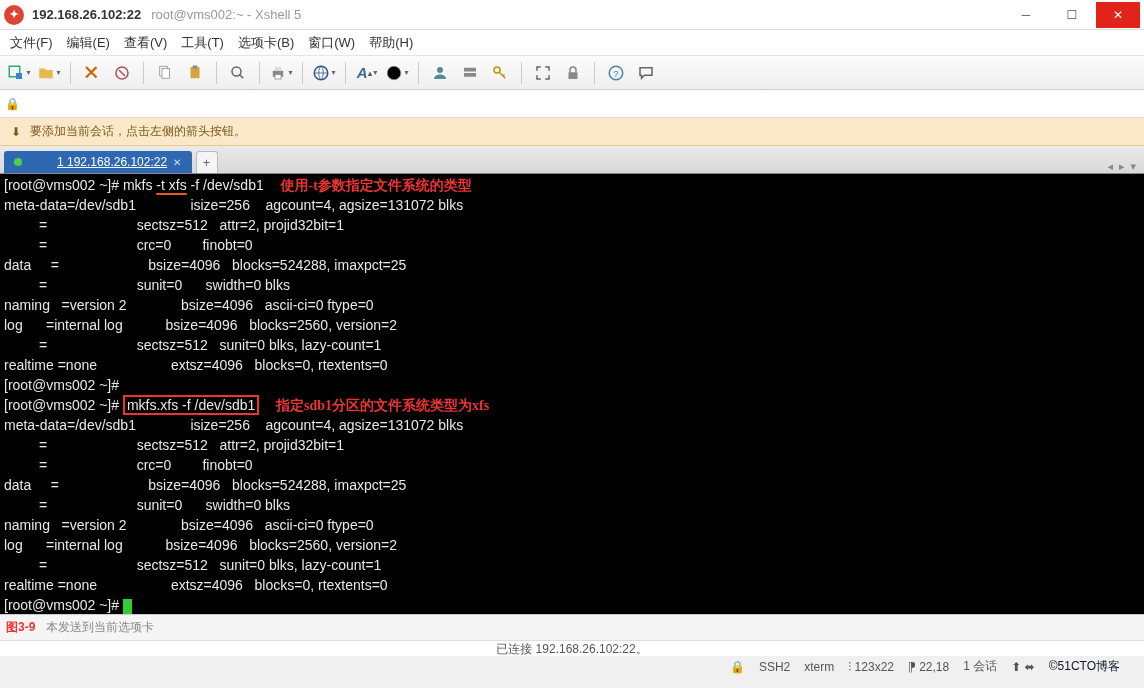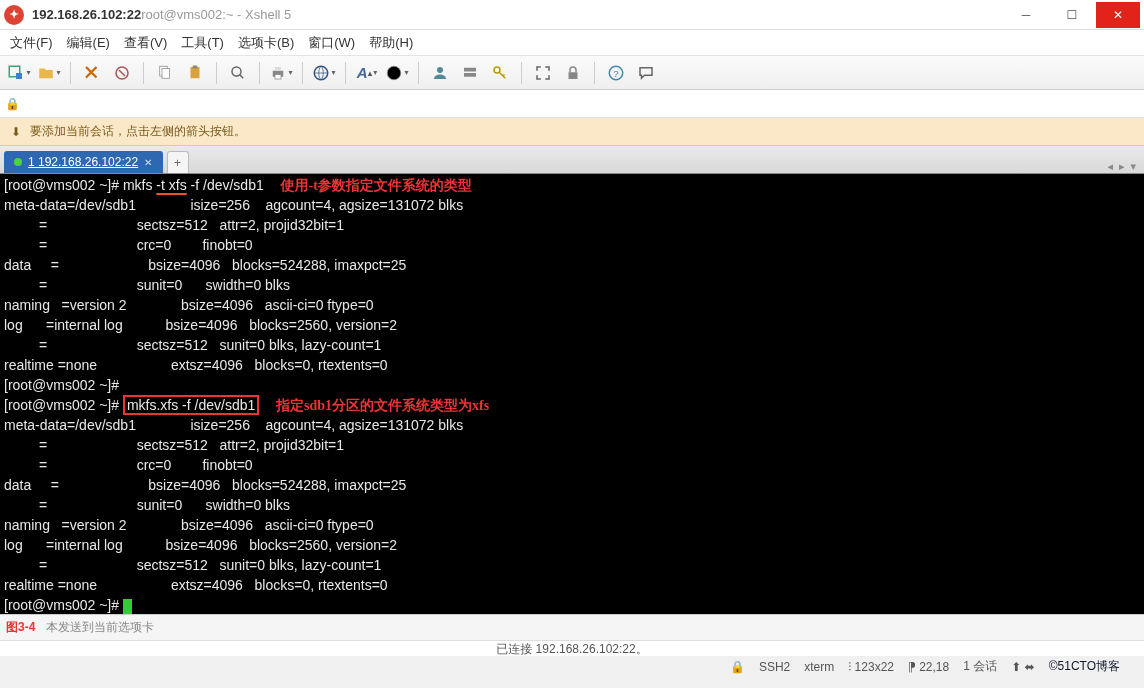--- a/index.html
+++ b/index.html
@@ -1,39 +1,39 @@
 <!DOCTYPE html>
 <html><head>
 <meta charset="utf-8">
 <style>
 * { margin:0; padding:0; box-sizing:border-box; font-family:"Microsoft YaHei",SimSun,Arial,sans-serif; }
 body { background:#f0f0f0; width:1144px; height:688px; overflow:hidden; font-size:12px; color:#333; }
 .titlebar { height:30px; background:#fff; display:flex; align-items:center; padding:0 4px; border-bottom:1px solid #ddd; }
 .titlebar .logo { width:20px; height:20px; border-radius:50%; background:#d43; margin-right:8px; display:flex; align-items:center; justify-content:center; color:#fff; font-weight:bold; font-size:11px; }
-.titlebar .addr { font-weight:bold; font-size:13px; }
+.titlebar .addr { font-weight:bold; font-size:13px; margin-right:10px; }
 .titlebar .sub { color:#999; font-size:13px; }
 .titlebar .winbtns { margin-left:auto; display:flex; gap:2px; }
 .titlebar .winbtn { width:44px; height:26px; display:flex; align-items:center; justify-content:center; color:#555; }
 .titlebar .winbtn.close { background:#e2231a; color:#fff; }
 .menubar { height:26px; background:#fff; display:flex; align-items:center; padding:2px 10px; gap:14px; font-size:13px; border-bottom:1px solid #e5e5e5; }
 .menubar span { color:#333; }
 .toolbar { height:34px; background:linear-gradient(#fbfbfb,#efefef); border-bottom:1px solid #ccc; display:flex; align-items:center; padding:0 6px; gap:4px; }
 .tbtn { width:26px; height:26px; display:flex; align-items:center; justify-content:center; color:#555; position:relative; }
 .tbtn svg { width:18px; height:18px; }
 .tbtn .dd { font-size:8px; color:#666; margin-left:1px; }
 .tsep { width:1px; height:22px; background:#ccc; margin:0 4px; }
 .addrbar { height:28px; background:#fff; display:flex; align-items:center; border-bottom:1px solid #ddd; }
 .addrbar .lock { width:26px; text-align:center; color:#888; }
 .addrbar input { flex:1; border:none; outline:none; font-size:12px; color:#666; padding:2px 4px; background:transparent; }
 .tipbar { height:28px; background:#fbe8c8; border-bottom:1px solid #e6c98b; display:flex; align-items:center; padding:0 8px; color:#7a5a1a; font-size:12px; gap:6px; }
 .tipbar .arrow { width:16px; height:16px; display:inline-flex; align-items:center; justify-content:center; }
 .tabbar { height:28px; background:linear-gradient(#eaeaea,#d8d8d8); display:flex; align-items:flex-end; border-bottom:1px solid #888; padding-left:4px; position:relative; }
 .tab { background:#2e68b0; color:#fff; padding:4px 10px; border-radius:3px 3px 0 0; display:flex; align-items:center; gap:6px; font-size:12px; }
 .tab .dot { width:8px; height:8px; border-radius:50%; background:#4bd14b; }
-.tab .label { text-decoration:underline; }
+.tab .label { text-decoration:underline;margin-left:29px; }
 .tab .x { color:#cfe0f3; font-size:10px; }
 .tab-add { width:22px; height:22px; background:#f5f5f5; border:1px solid #bbb; border-bottom:none; border-radius:3px 3px 0 0; margin-left:4px; display:flex; align-items:center; justify-content:center; color:#666; }
 .tabbar .nav { margin-left:auto; display:flex; align-items:center; gap:6px; padding-right:8px; color:#888; font-size:11px; }
 .terminal { background:#000; color:#e8e8e8; font-family:Consolas,"Courier New",monospace; font-size:14px; line-height:19px; height:440px; overflow-y:auto; padding:2px 4px; white-space:pre; position:relative; }
 .terminal::-webkit-scrollbar { width:16px; }
 .terminal::-webkit-scrollbar-track { background:#ddd; }
 .terminal::-webkit-scrollbar-thumb { background:#999; border:2px solid #ddd; }
 .cmd-hl { text-decoration:underline; text-decoration-color:#e52; text-decoration-thickness:2px; text-underline-offset:3px; }
 .boxed { border:2px solid #e33; padding:0 2px; display:inline; }
 .anno { color:#e33; font-weight:bold; font-family:"Microsoft YaHei",SimSun; }
@@ -230,21 +230,21 @@
 data     =                       bsize=4096   blocks=524288, imaxpct=25
          =                       sunit=0      swidth=0 blks
 naming   =version 2              bsize=4096   ascii-ci=0 ftype=0
 log      =internal log           bsize=4096   blocks=2560, version=2
          =                       sectsz=512   sunit=0 blks, lazy-count=1
 realtime =none                   extsz=4096   blocks=0, rtextents=0</span>
 <span>[root@vms002 ~]# </span><span class="cursor"></span>
 </div>
 
 <div class="footbar1">
-  <span class="fig">图3-4</span>
+  <span class="fig">图3-9</span>
   <span style="margin-left:38px">本发送到当前选项卡</span>
 </div>
 
 <div class="statusbar">
   <span>已连接 192.168.26.102:22。</span>
   <div class="right">
     <span>🔒</span>
     <span>SSH2</span>
     <span>xterm</span>
     <span>⫶ <span>123x22</span></span>

